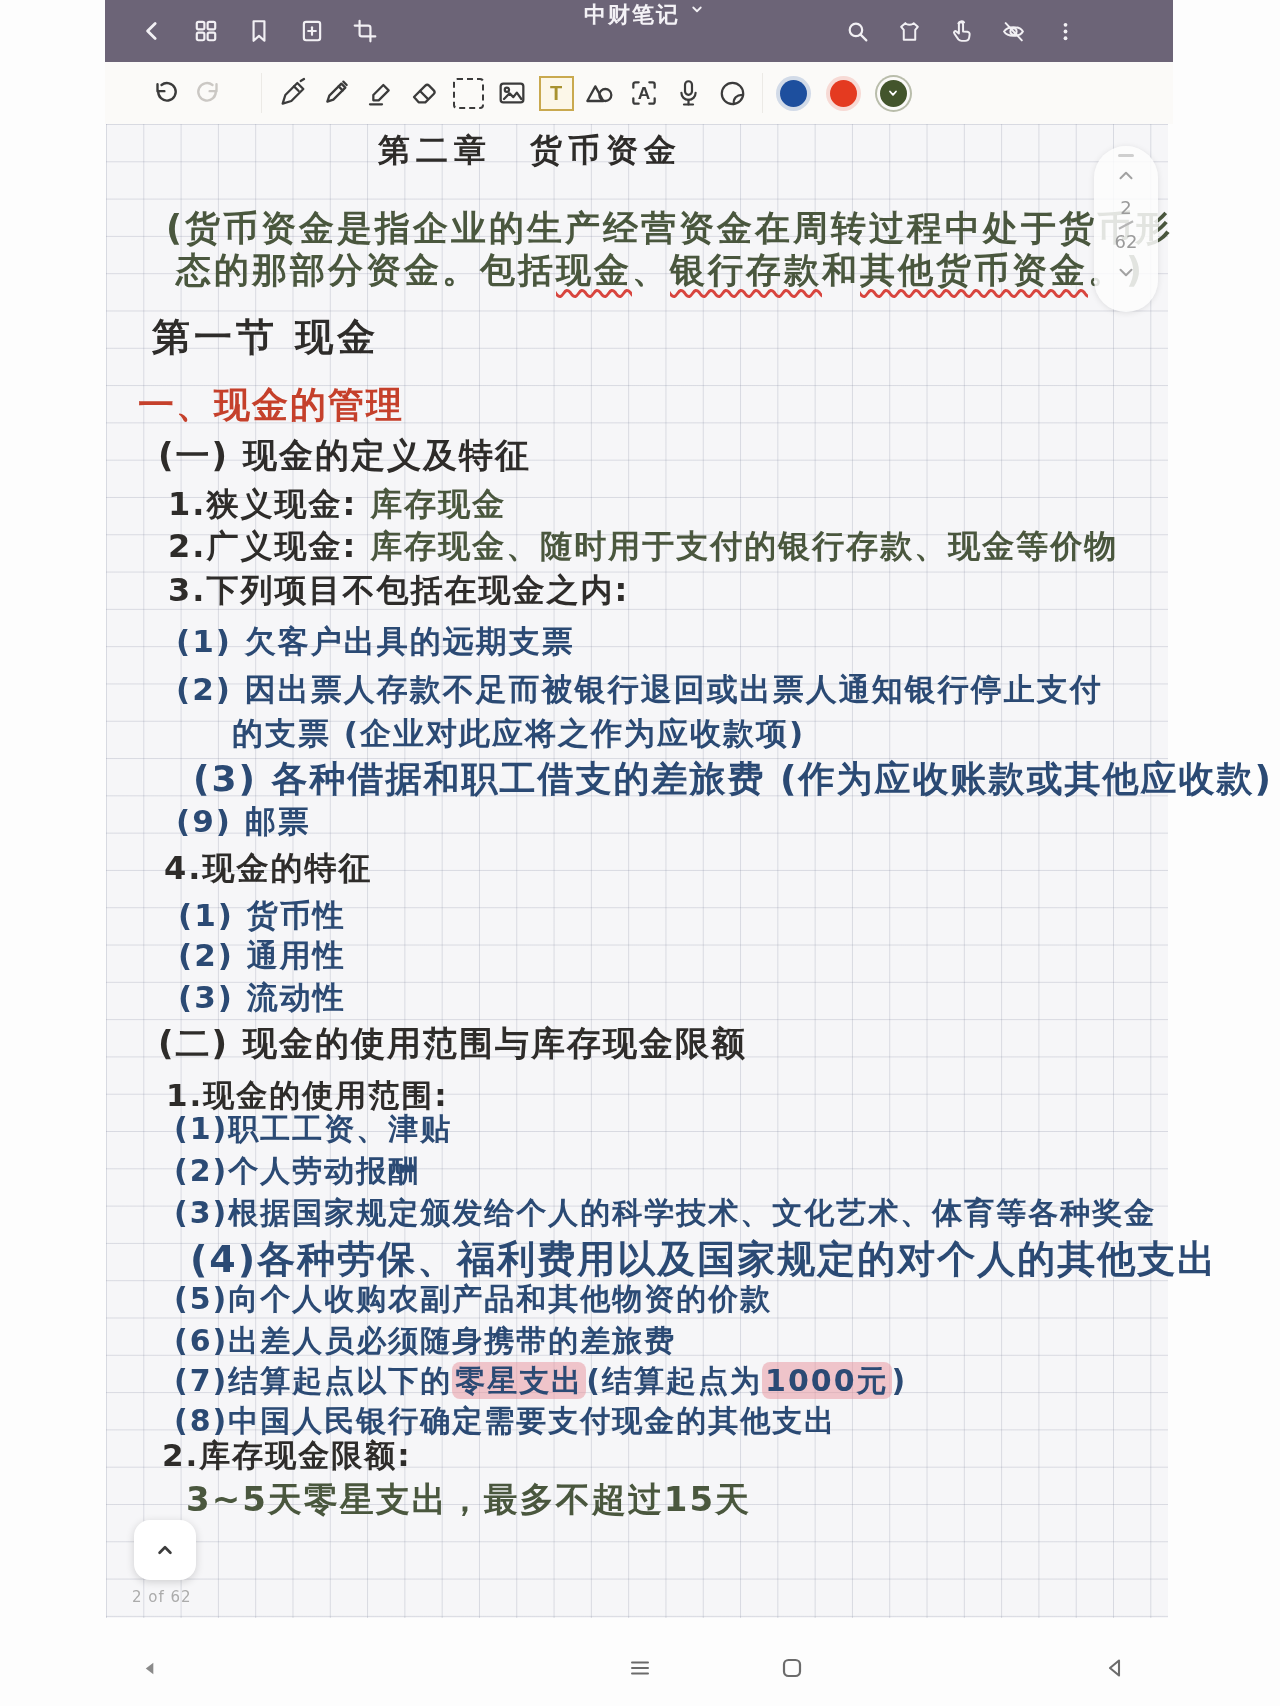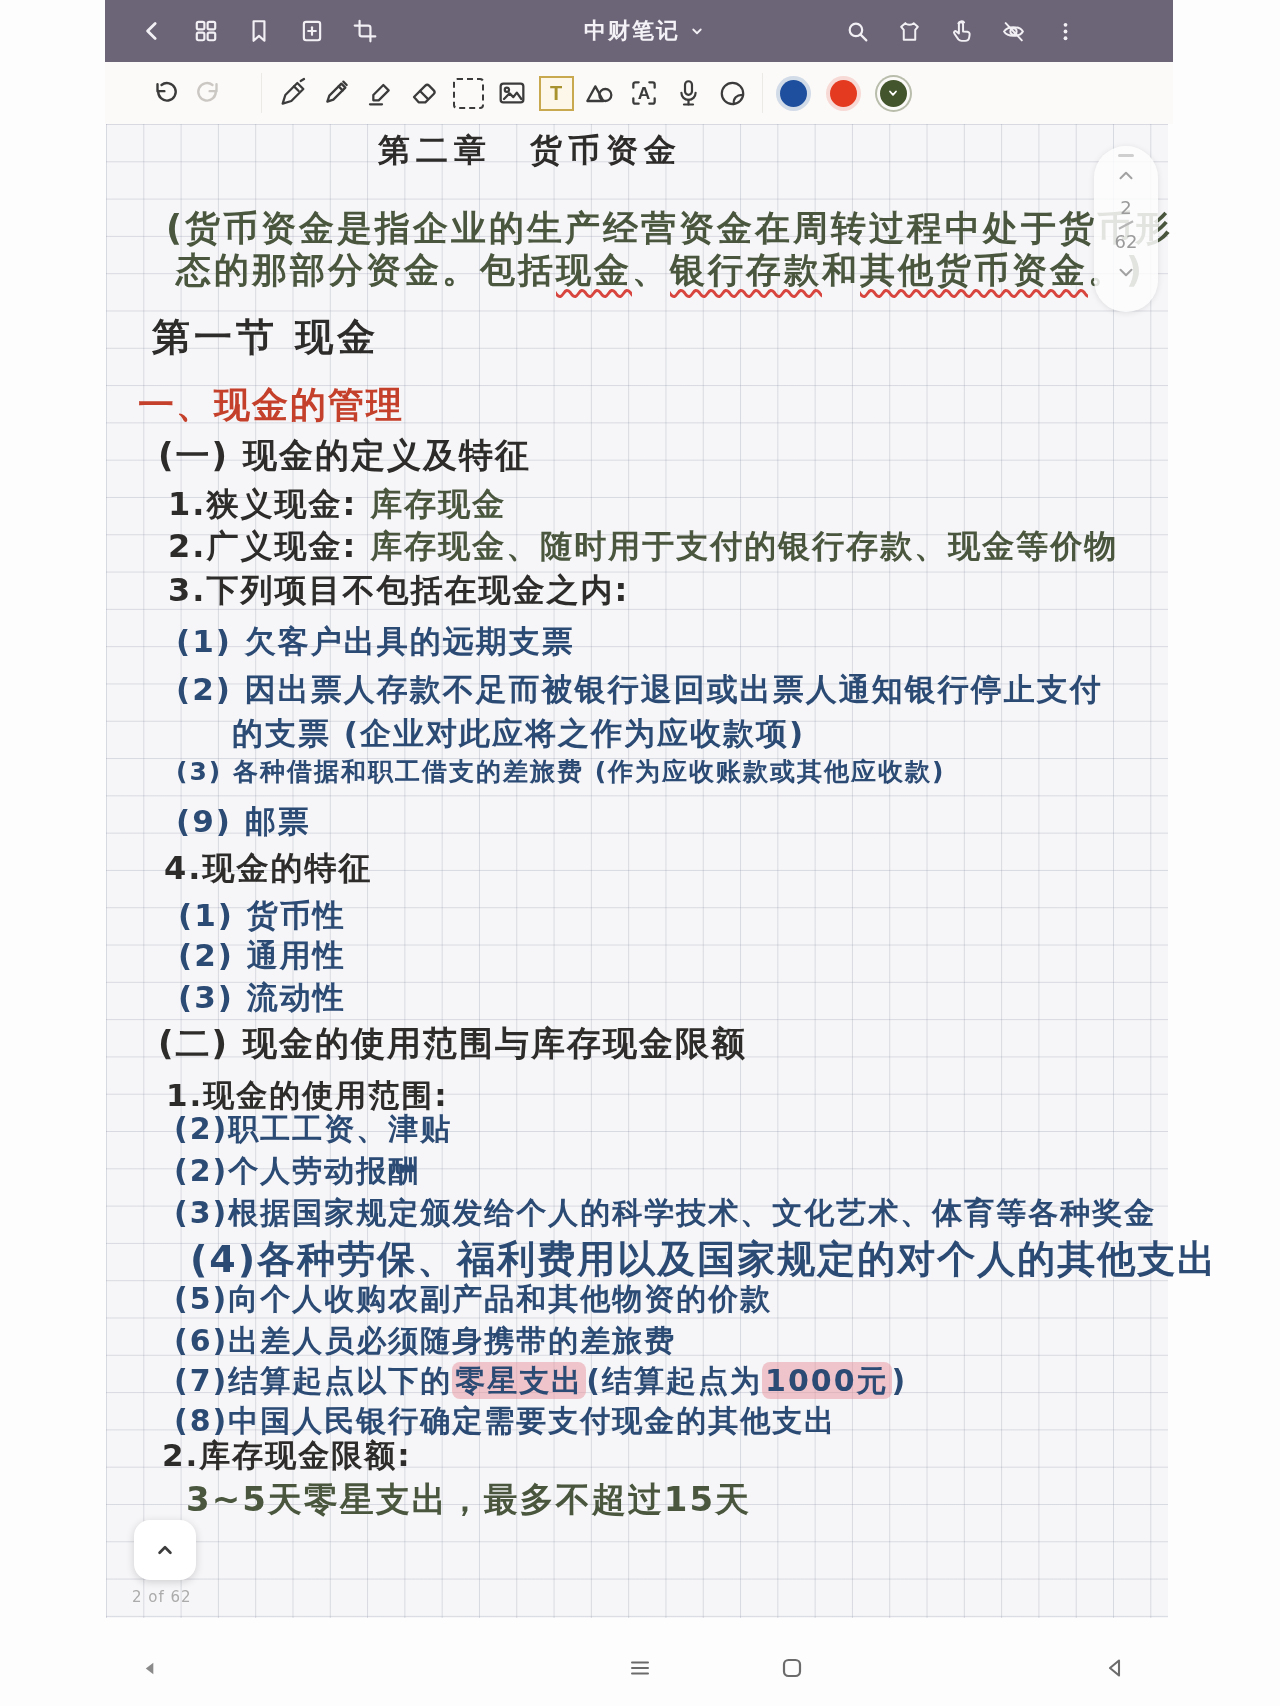--- a/index.html
+++ b/index.html
@@ -7,21 +7,21 @@
        font-family:"DejaVu Sans",sans-serif;overflow:hidden;}
   .stage{position:absolute;inset:0;}
 
   
   .topbar{position:absolute;left:105px;top:0;width:1068px;height:62px;
           background:#6c6477;display:flex;align-items:center;}
   .tbi{background:none;border:none;padding:0;width:40px;height:40px;
        display:flex;align-items:center;justify-content:center;cursor:pointer;}
   .tb-left{display:flex;align-items:center;gap:13px;margin-left:28px;}
   .tb-title{position:absolute;left:0;right:0;top:0;height:62px;display:flex;
-            align-items:center;justify-content:center;gap:8px;pointer-events:none;margin-left:12px;}
+            justify-content:center;gap:8px;pointer-events:none;margin-left:12px;}
   .tb-title span{color:#f4f2f6;font-size:22px;letter-spacing:2px;font-weight:600;}
   .tb-right{position:absolute;right:88px;top:0;height:62px;display:flex;align-items:center;gap:12px;}
 
   
   .toolbar{position:absolute;left:105px;top:62px;width:1068px;height:62px;
            background:#fbfaf8;display:flex;align-items:center;}
   .tool{background:none;border:none;padding:0;width:44px;height:44px;
         display:flex;align-items:center;justify-content:center;cursor:pointer;}
   .t-undo{margin-left:38px;} .t-redo{margin-right:22px;}
   .sep{width:1px;height:40px;background:#eceae6;margin:0 8px;}
@@ -268,32 +268,32 @@
 
     <div class="ln" style="left:62px;top:362px;font-size:32px;"><span class="k">1.狭义现金: </span><span class="g">库存现金</span></div>
 
     <div class="ln" style="left:62px;top:404px;font-size:32px;"><span class="k">2.广义现金: </span><span class="g">库存现金、随时用于支付的银行存款、现金等价物</span></div>
 
     <div class="ln k" style="left:62px;top:448px;font-size:32px;">3.下列项目不包括在现金之内:</div>
 
     <div class="ln b" style="left:70px;top:500px;font-size:31px;">(1) 欠客户出具的远期支票</div>
     <div class="ln b" style="left:70px;top:548px;font-size:31px;">(2) 因出票人存款不足而被银行退回或出票人通知银行停止支付</div>
     <div class="ln b" style="left:126px;top:592px;font-size:31px;">的支票 (企业对此应将之作为应收款项)</div>
-    <div class="ln b" style="left:70px;top:634px;font-size:25px;">(3) 各种借据和职工借支的差旅费 (作为应收账款或其他应收款)</div>
+    <div class="ln b" style="left:87px;top:634px;font-size:36px;">(3) 各种借据和职工借支的差旅费 (作为应收账款或其他应收款)</div>
     <div class="ln b" style="left:70px;top:680px;font-size:31px;">(9) 邮票</div>
 
     <div class="ln k" style="left:58px;top:726px;font-size:32px;">4.现金的特征</div>
     <div class="ln b" style="left:72px;top:774px;font-size:31px;">(1) 货币性</div>
     <div class="ln b" style="left:72px;top:814px;font-size:31px;">(2) 通用性</div>
     <div class="ln b" style="left:72px;top:856px;font-size:31px;">(3) 流动性</div>
 
     <div class="ln k" style="left:52px;top:900px;font-size:34px;">(二) 现金的使用范围与库存现金限额</div>
     <div class="ln k" style="left:60px;top:954px;font-size:31px;">1.现金的使用范围:</div>
 
-    <div class="ln b" style="left:68px;top:988px;font-size:30px;">(2)职工工资、津贴</div>
+    <div class="ln b" style="left:68px;top:988px;font-size:30px;">(1)职工工资、津贴</div>
     <div class="ln b" style="left:68px;top:1030px;font-size:30px;">(2)个人劳动报酬</div>
     <div class="ln b" style="left:68px;top:1072px;font-size:30px;">(3)根据国家规定颁发给个人的科学技术、文化艺术、体育等各种奖金</div>
     <div class="ln b" style="left:84px;top:1114px;font-size:38px;">(4)各种劳保、福利费用以及国家规定的对个人的其他支出</div>
     <div class="ln b" style="left:68px;top:1158px;font-size:30px;">(5)向个人收购农副产品和其他物资的价款</div>
     <div class="ln b" style="left:68px;top:1200px;font-size:30px;">(6)出差人员必须随身携带的差旅费</div>
 
     <div class="ln b" style="left:68px;top:1240px;font-size:30px;"><span>(7)结算起点以下的</span><span class="hl">零星支出</span><span>(结算起点为</span><span class="hl">1000元</span><span>)</span></div>
 
     <div class="ln b" style="left:68px;top:1280px;font-size:30px;">(8)中国人民银行确定需要支付现金的其他支出</div>
 

